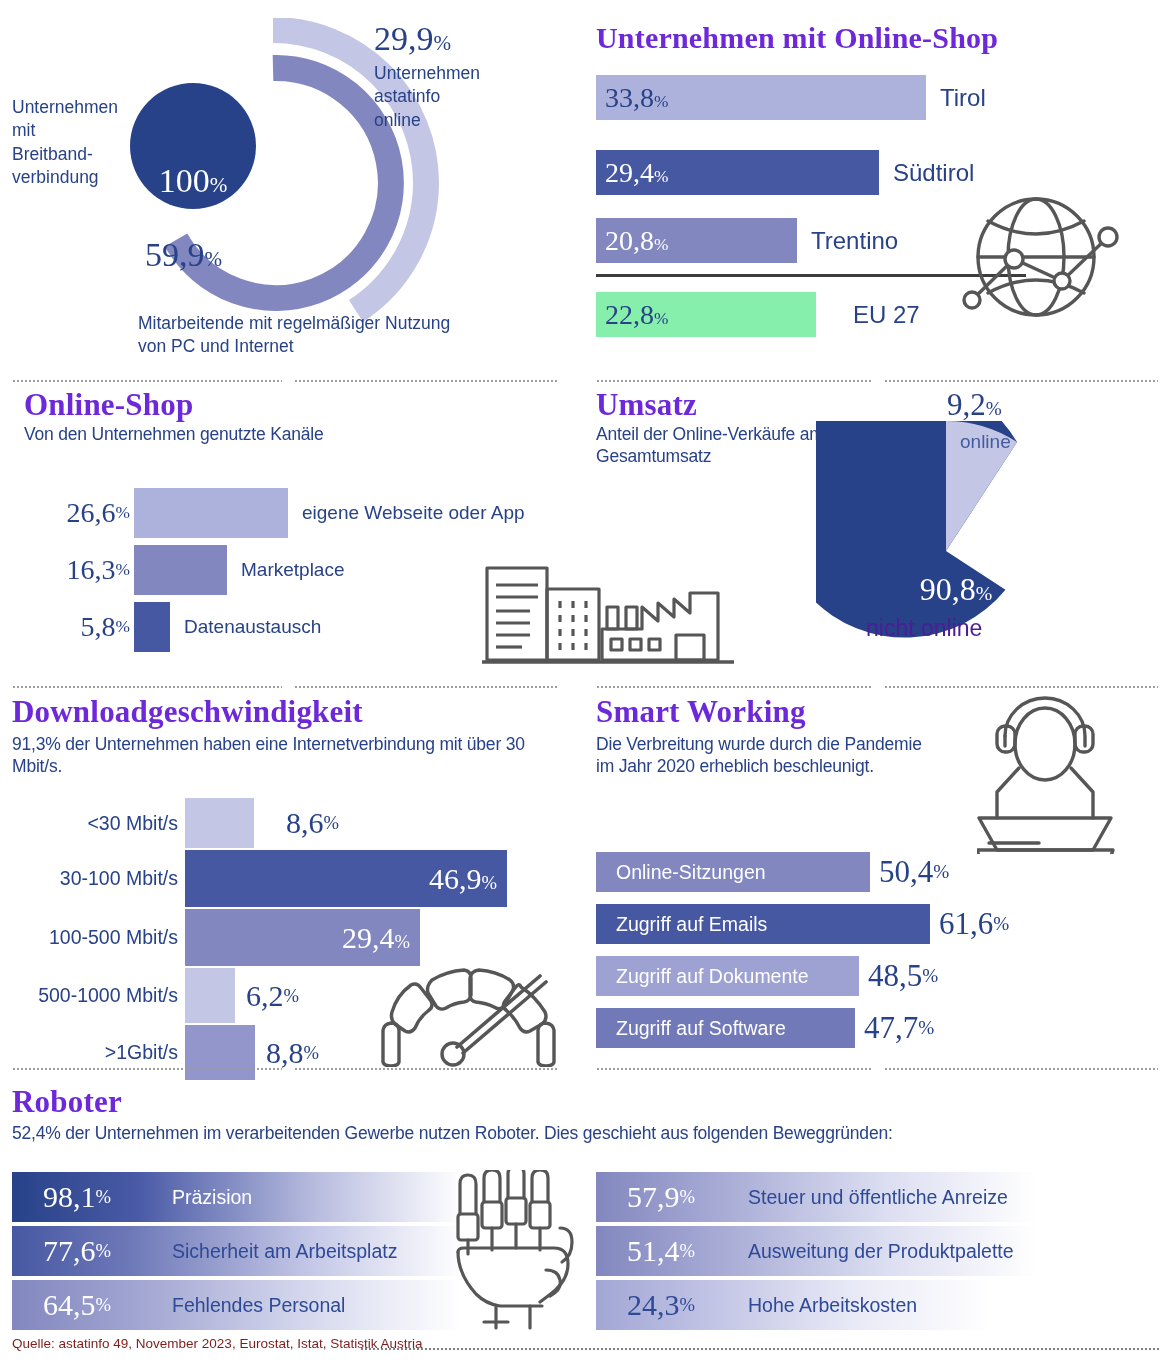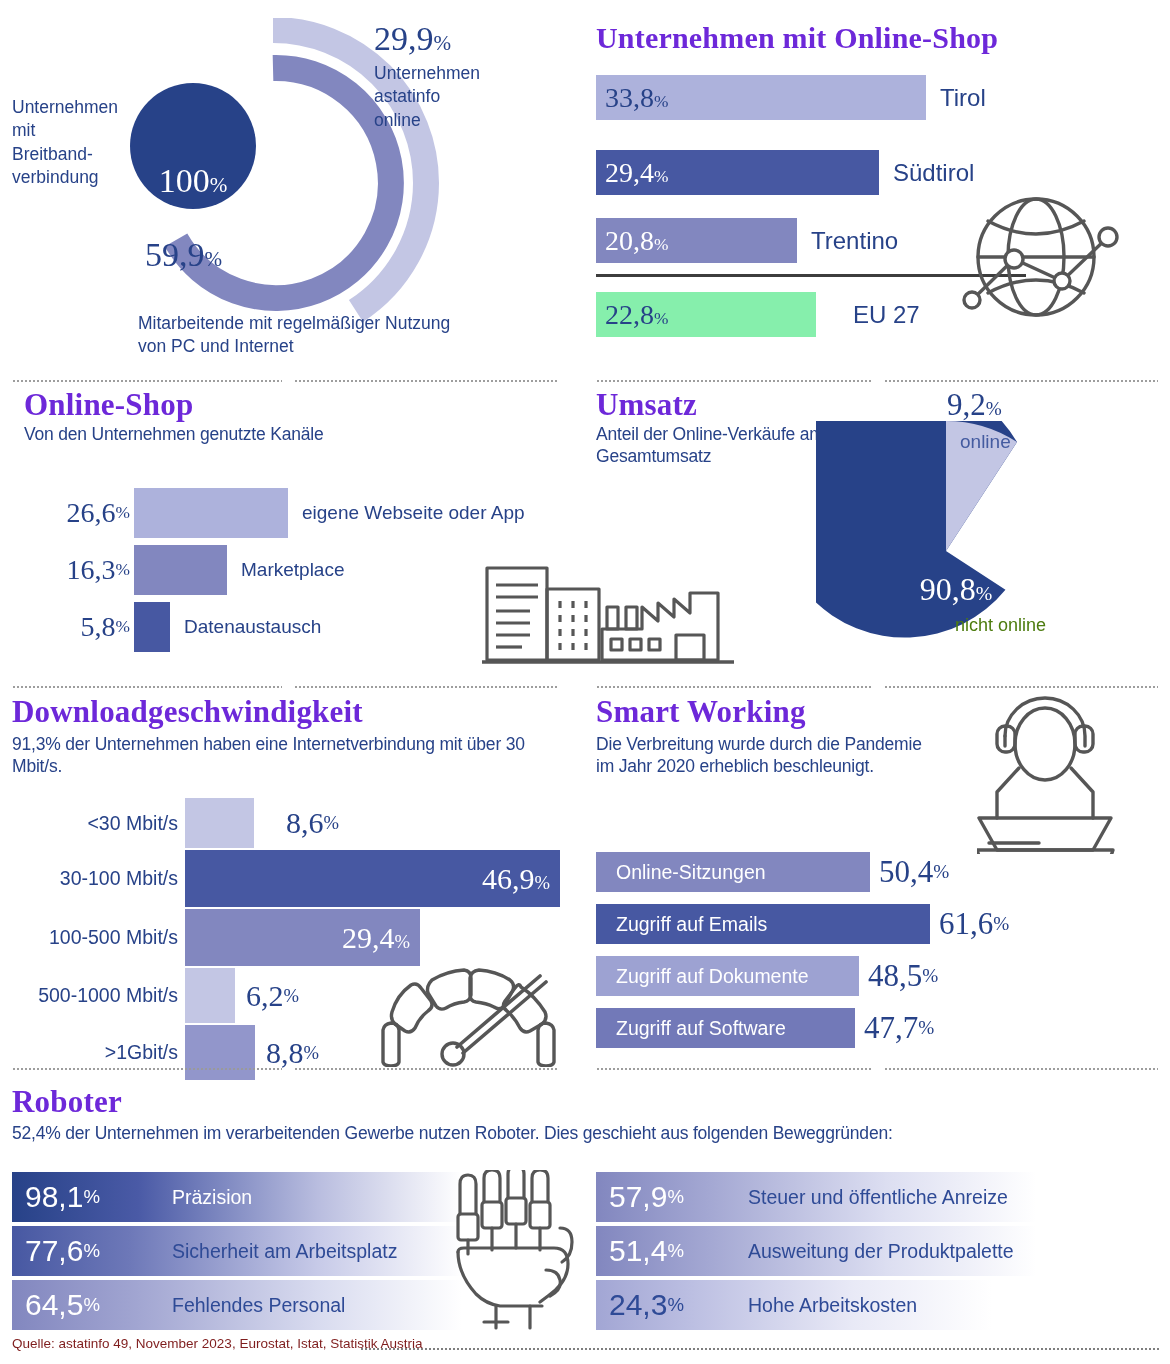--- a/index.html
+++ b/index.html
@@ -99,22 +99,22 @@
 
   
   #umsatz-block { position: absolute; left: 592px; top: 383px; width: 578px; height: 300px; }
   #umsatz-block .h-title { position: absolute; left: 4px; top: 6px; }
   #umsatz-block .h-sub   { position: absolute; left: 4px; top: 40px; width: 280px; }
   #pie-svg { position: absolute; left: 224px; top: 38px; }
   #pie-online-num { position: absolute; left: 355px; top: 6px; font-size: 31px; }
   #pie-online-lbl { position: absolute; left: 368px; top: 48px; font-size: 19px; color: #445ba0; }
   #pie-nicht-num  { position: absolute; left: 274px; top: 190px; width: 180px; text-align: center;
                     font-family: "Liberation Serif", serif; font-size: 32px; color: #ffffff; line-height: 1; }
-  #pie-nicht-lbl  { position: absolute; left: 274px; top: 232px; width: 180px; text-align: right;
-                    font-size: 18px; color: #4d7c0f; }
+  #pie-nicht-lbl  { position: absolute; left: 274px; top: 232px; width: 180px; text-align: left;
+                    font-size: 23px; color: #4c1d95; }
 
   
   #dl-block { position: absolute; left: 0; top: 690px; width: 585px; height: 375px; }
   #dl-block .h-title { position: absolute; left: 12px; top: 6px; }
   #dl-block .h-sub   { position: absolute; left: 12px; top: 43px; width: 520px; }
   .dl-row { position: absolute; left: 0; }
   .dl-name {
     position: absolute; top: 0; width: 178px; text-align: right;
     display: flex; align-items: center; justify-content: flex-end;
     font-size: 19.5px; color: #274288; padding-right: 0;
@@ -137,21 +137,21 @@
             font-family: "Liberation Serif", serif; font-size: 31px; color: #274288; padding-left: 9px; }
   #person-icon { position: absolute; left: 385px; top: 4px; }
 
   
   #rb-block { position: absolute; left: 0; top: 1072px; width: 1170px; height: 258px; }
   #rb-block .h-title { position: absolute; left: 12px; top: 14px; }
   #rb-block .h-sub   { position: absolute; left: 12px; top: 50px; width: 1120px; }
   .rb-row { position: absolute; height: 50px; }
   .rb-bar { position: absolute; left: 0; top: 0; height: 50px; width: 100%; }
   .rb-val { position: absolute; left: 0; top: 0; height: 50px; display: flex; align-items: center;
-            font-family: Liberation Sans, sans-serif; font-size: 30px; color: #ffffff; padding-left: 13px; }
+            font-family: Liberation Serif, serif; font-size: 30px; color: #ffffff; padding-left: 31px; }
   .rb-name { position: absolute; top: 0; height: 50px; display: flex; align-items: center;
              font-size: 19.5px; color: #2e4a96; white-space: nowrap; }
   #hand-icon { position: absolute; left: 450px; top: 98px; }
 
   
   #source {
     position: absolute; left: 12px; top: 1336px;
     font-size: 13.5px; color: #7f1d1d; white-space: nowrap;
   }
   #source-dots {
@@ -350,21 +350,21 @@
       <div class="dl-name" style="height:50px;">&lt;30 Mbit/s</div>
       <div class="dl-bar" style="width:69px;height:50px;background:#c3c6e4;"></div>
       <div class="dl-out" style="left:254px;height:50px;padding-left:32px;">
           <span>8,6</span>
           <span style="font-size:.62em;">%</span>
         </div>
     </div>
 
     <div class="dl-row" style="top:160px;height:57px;">
       <div class="dl-name" style="height:57px;">30-100 Mbit/s</div>
-      <div class="dl-bar" style="width:375px;height:57px;background:#4758a2;text-align:center;">
+      <div class="dl-bar" style="width:322px;height:57px;background:#4758a2;text-align:center;">
         <span class="dl-in"><span>46,9</span><span style="font-size:.62em;">%</span></span>
       </div>
     </div>
 
     <div class="dl-row" style="top:219px;height:57px;">
       <div class="dl-name" style="height:57px;">100-500 Mbit/s</div>
       <div class="dl-bar" style="width:235px;height:57px;background:#8287bf;">
         <span class="dl-in"><span>29,4</span><span style="font-size:.62em;">%</span></span>
       </div>
     </div>

